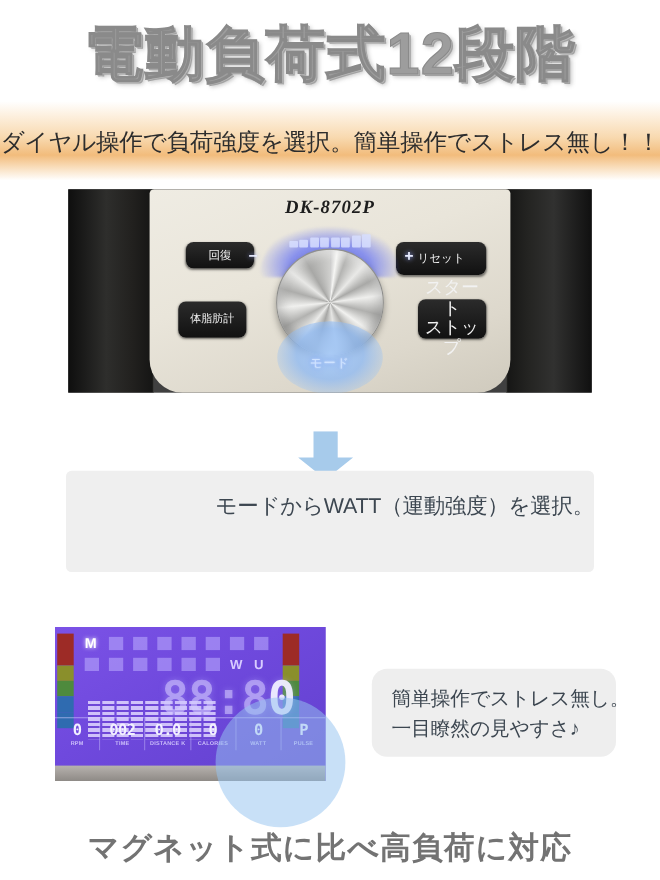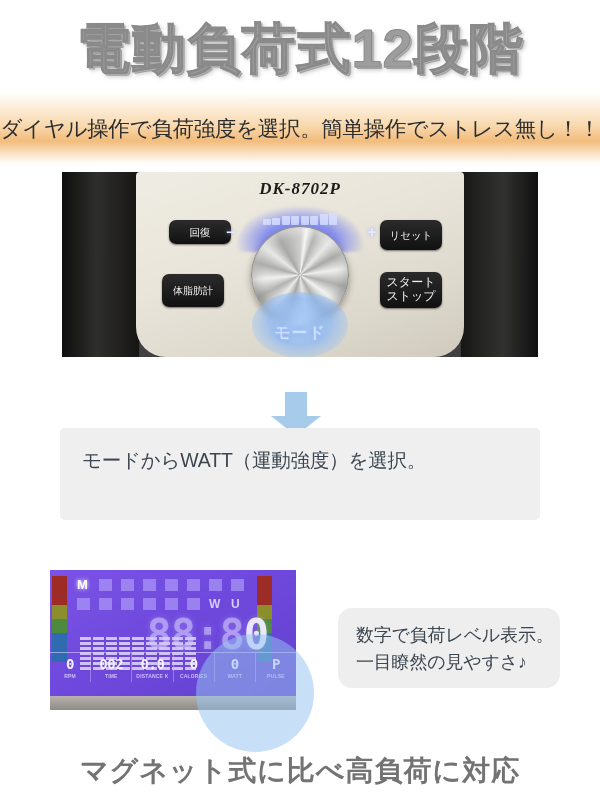--- a/index.html
+++ b/index.html
@@ -86,22 +86,22 @@
     background:linear-gradient(to bottom,#2b2b2b,#111111);
     border-radius:7px;
     color:#f2f2f2;
     display:flex; align-items:center; justify-content:center;
     text-align:center;
     line-height:1.15;
     box-shadow:0 1px 2px rgba(0,0,0,.5);
   }
   .btn-kaifuku{ left:33px; top:48px;  width:62px; height:24px; font-size:10.5px;}
   .btn-taishi { left:26px; top:102px; width:62px; height:33px; font-size:10px;}
-  .btn-reset  { right:22px; top:48px;  width:62px; height:30px; font-size:10.5px;}
-  .btn-start  { right:22px; top:100px; width:62px; height:36px; font-size:12px;}
+  .btn-reset  { right:22px; top:48px;  width:82px; height:30px; font-size:10.5px;}
+  .btn-start  { right:22px; top:100px; width:62px; height:36px; font-size:16px;}
 
   
   .arc-glow{
     position:absolute; left:50%; top:34px;
     transform:translateX(-50%);
     width:128px; height:46px;
     background:radial-gradient(ellipse at 50% 78%, rgba(120,130,255,.95) 0%, rgba(96,110,245,.7) 40%, rgba(80,95,230,0) 72%);
     border-radius:64px 64px 0 0;
     filter:blur(1px);
   }
@@ -151,21 +151,21 @@
   .mode-glow{
     position:absolute; left:50%; top:120px;
     transform:translateX(-50%);
     width:96px; height:66px;
     border-radius:50%;
     background:radial-gradient(ellipse at 50% 45%, rgba(170,205,250,.95) 0%, rgba(140,185,245,.75) 45%, rgba(150,195,248,.25) 75%, rgba(255,255,255,0) 100%);
   }
   .mode-label{
     position:absolute; left:50%; top:151px;
     transform:translateX(-50%);
-    font-size:16px; letter-spacing:1px;
+    font-size:11px; letter-spacing:1px;
     color:#cfe3ff;
     text-shadow:0 0 6px #4d7dff,0 0 2px #ffffff;
     white-space:nowrap;
   }
 
   
   .arrow{
     position:absolute; left:296px; top:392px;
     transform:translateX(-50%);
     width:50px; height:44px;
@@ -179,20 +179,21 @@
     background:#efefef;
     border-radius:5px;
     padding:17px 0 0 22px;
   }
   .box1 p{
     font-size:19.5px;
     color:#3c4650;
     line-height:1.55;
     letter-spacing:-0.2px;
     white-space:nowrap;
+    text-align:right;
   }
 
   
   .lcd-photo{
     position:absolute;
     left:50px; top:570px;
     width:246px; height:140px;
     background:#6a46d6;
     overflow:hidden;
   }
@@ -451,19 +452,19 @@
         <div class="lbl">PULSE</div>
       </div>
     </div>
   </div>
   <div class="lcd-base"></div>
 </div>
 
 <div class="blue-circle"></div>
 
 <div class="box2">
-  <p>数字で負荷レベル表示。</p>
+  <p>簡単操作でストレス無し。</p>
   <p>一目瞭然の見やすさ♪</p>
 </div>
 
 <div class="footer">
   <span>マグネット式に比べ高負荷に対応</span>
 </div>
 
 </body></html>

